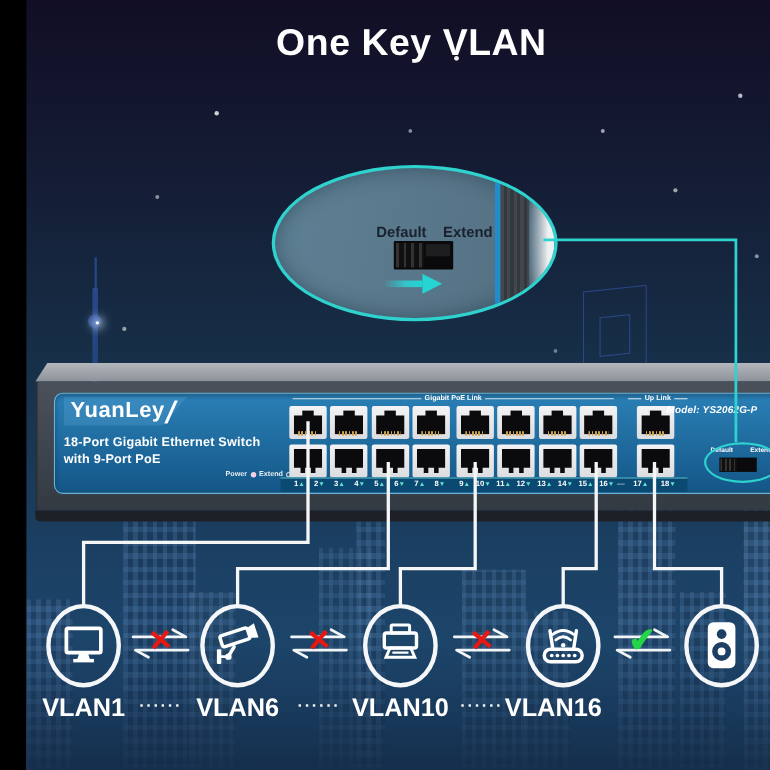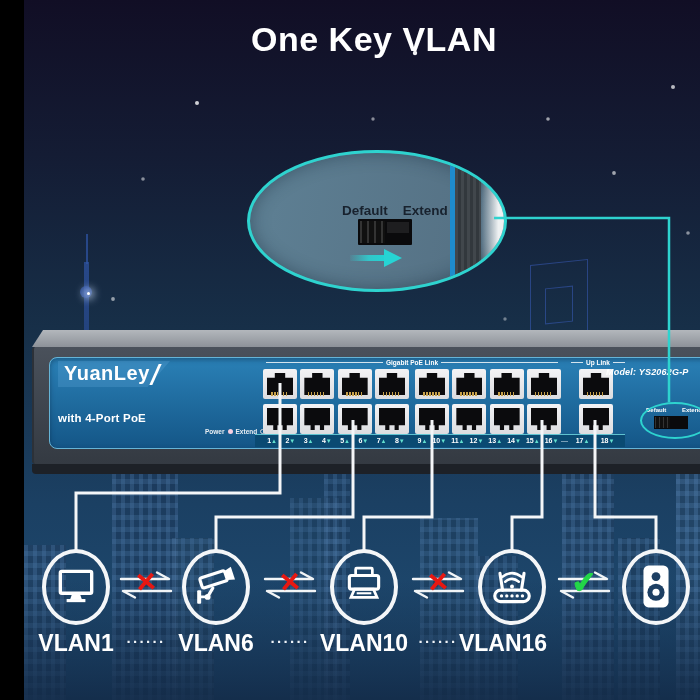--- a/index.html
+++ b/index.html
@@ -173,22 +173,22 @@
   <div class="sw">
     <div class="sw-top"></div>
     <div class="sw-front"></div>
     <div class="sw-bottom"></div>
 
     <div class="panel">
       <div class="logo-bg"></div>
       <div class="brand">YuanLey</div>
       <div class="brand-slash"></div>
       <div class="desc">
-        <br>
-        <span>with 4-Port PoE</span>
+        <span>18-Port Gigabit Ethernet Switch</span><br>
+        <span>with 9-Port PoE</span>
       </div>
       <div class="leds">
         <span>Power</span>
         <span class="led-dot"></span>
         <span>Extend</span>
         <span class="led-ring"></span>
       </div>
 
       <div class="grp-label" style="left:213px;width:298px;">
         <span class="ln"></span>

